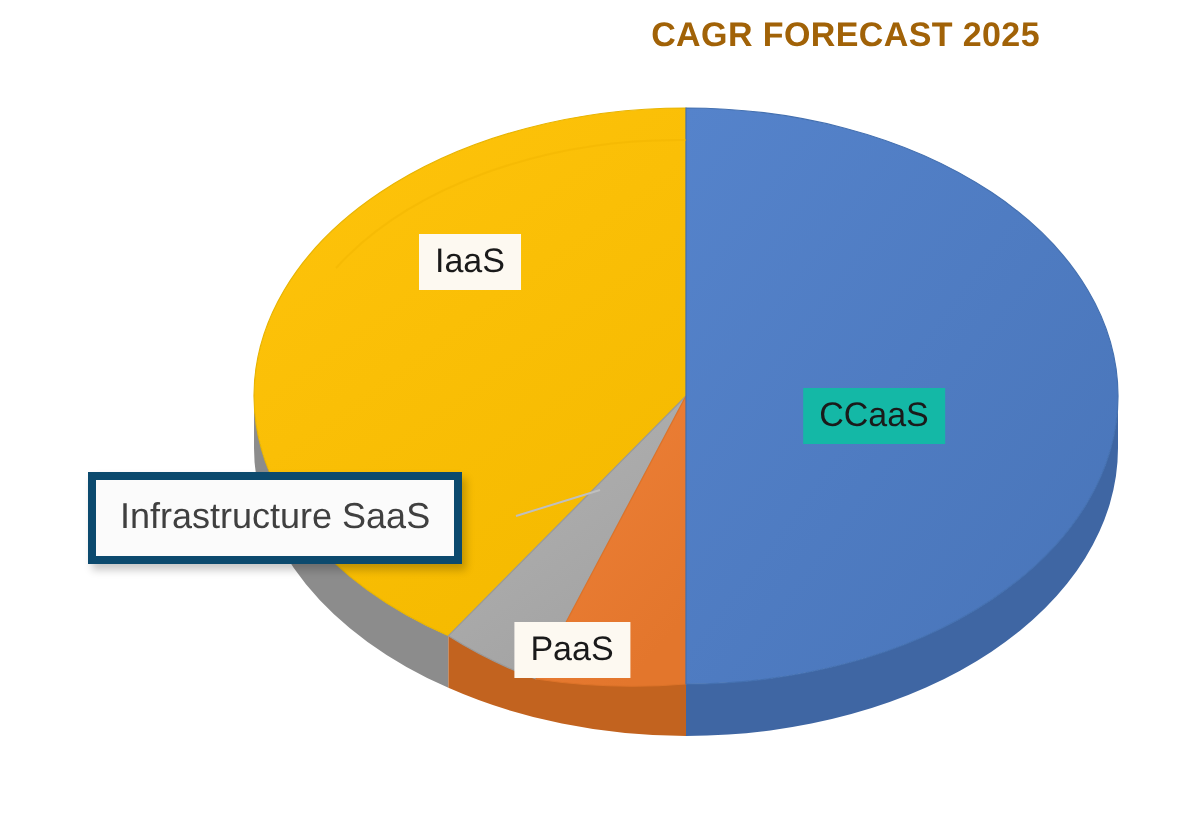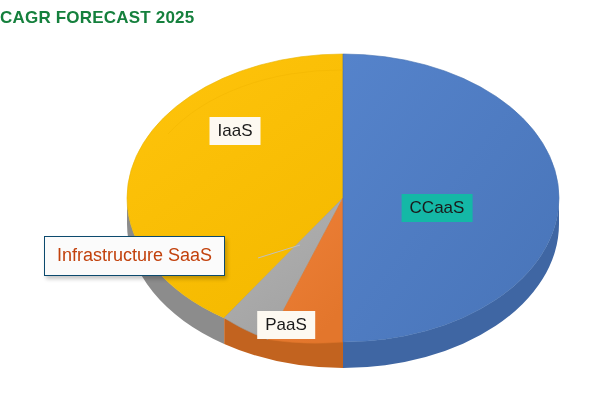--- a/index.html
+++ b/index.html
@@ -10,24 +10,24 @@
     font-family:"Liberation Sans", sans-serif;
     overflow:hidden;
     position:relative;
   }
   #chart-root{position:absolute;inset:0;}
 
   .chart-title{
     position:absolute;
     left:0; top:8px;
     width:520px;
-    text-align:left;
+    text-align:right;
     font-size:17px;
     font-weight:bold;
-    color:#15803d;
+    color:#a16207;
     letter-spacing:.2px;
     white-space:nowrap;
   }
 
   #pie-svg{
     position:absolute;
     left:0; top:0;
     width:602px; height:420px;
     display:block;
   }
@@ -40,22 +40,22 @@
     line-height:1;
     padding:5px 8px 6px 8px;
     white-space:nowrap;
     transform:translate(-50%,-50%);
   }
   .slice-label.plain{background:#14b8a6;}
 
   .callout-box{
     position:absolute;
     background:#fbfbfb;
-    border:1px solid #0c4a6e;
-    color:#c2410c;
+    border:4px solid #0c4a6e;
+    color:#404040;
     font-size:18px;
     line-height:1;
     padding:9px 12px 11px 12px;
     white-space:nowrap;
     box-shadow:2px 3px 4px rgba(0,0,0,.22);
   }
 </style>
 </head>
 <body>
 

